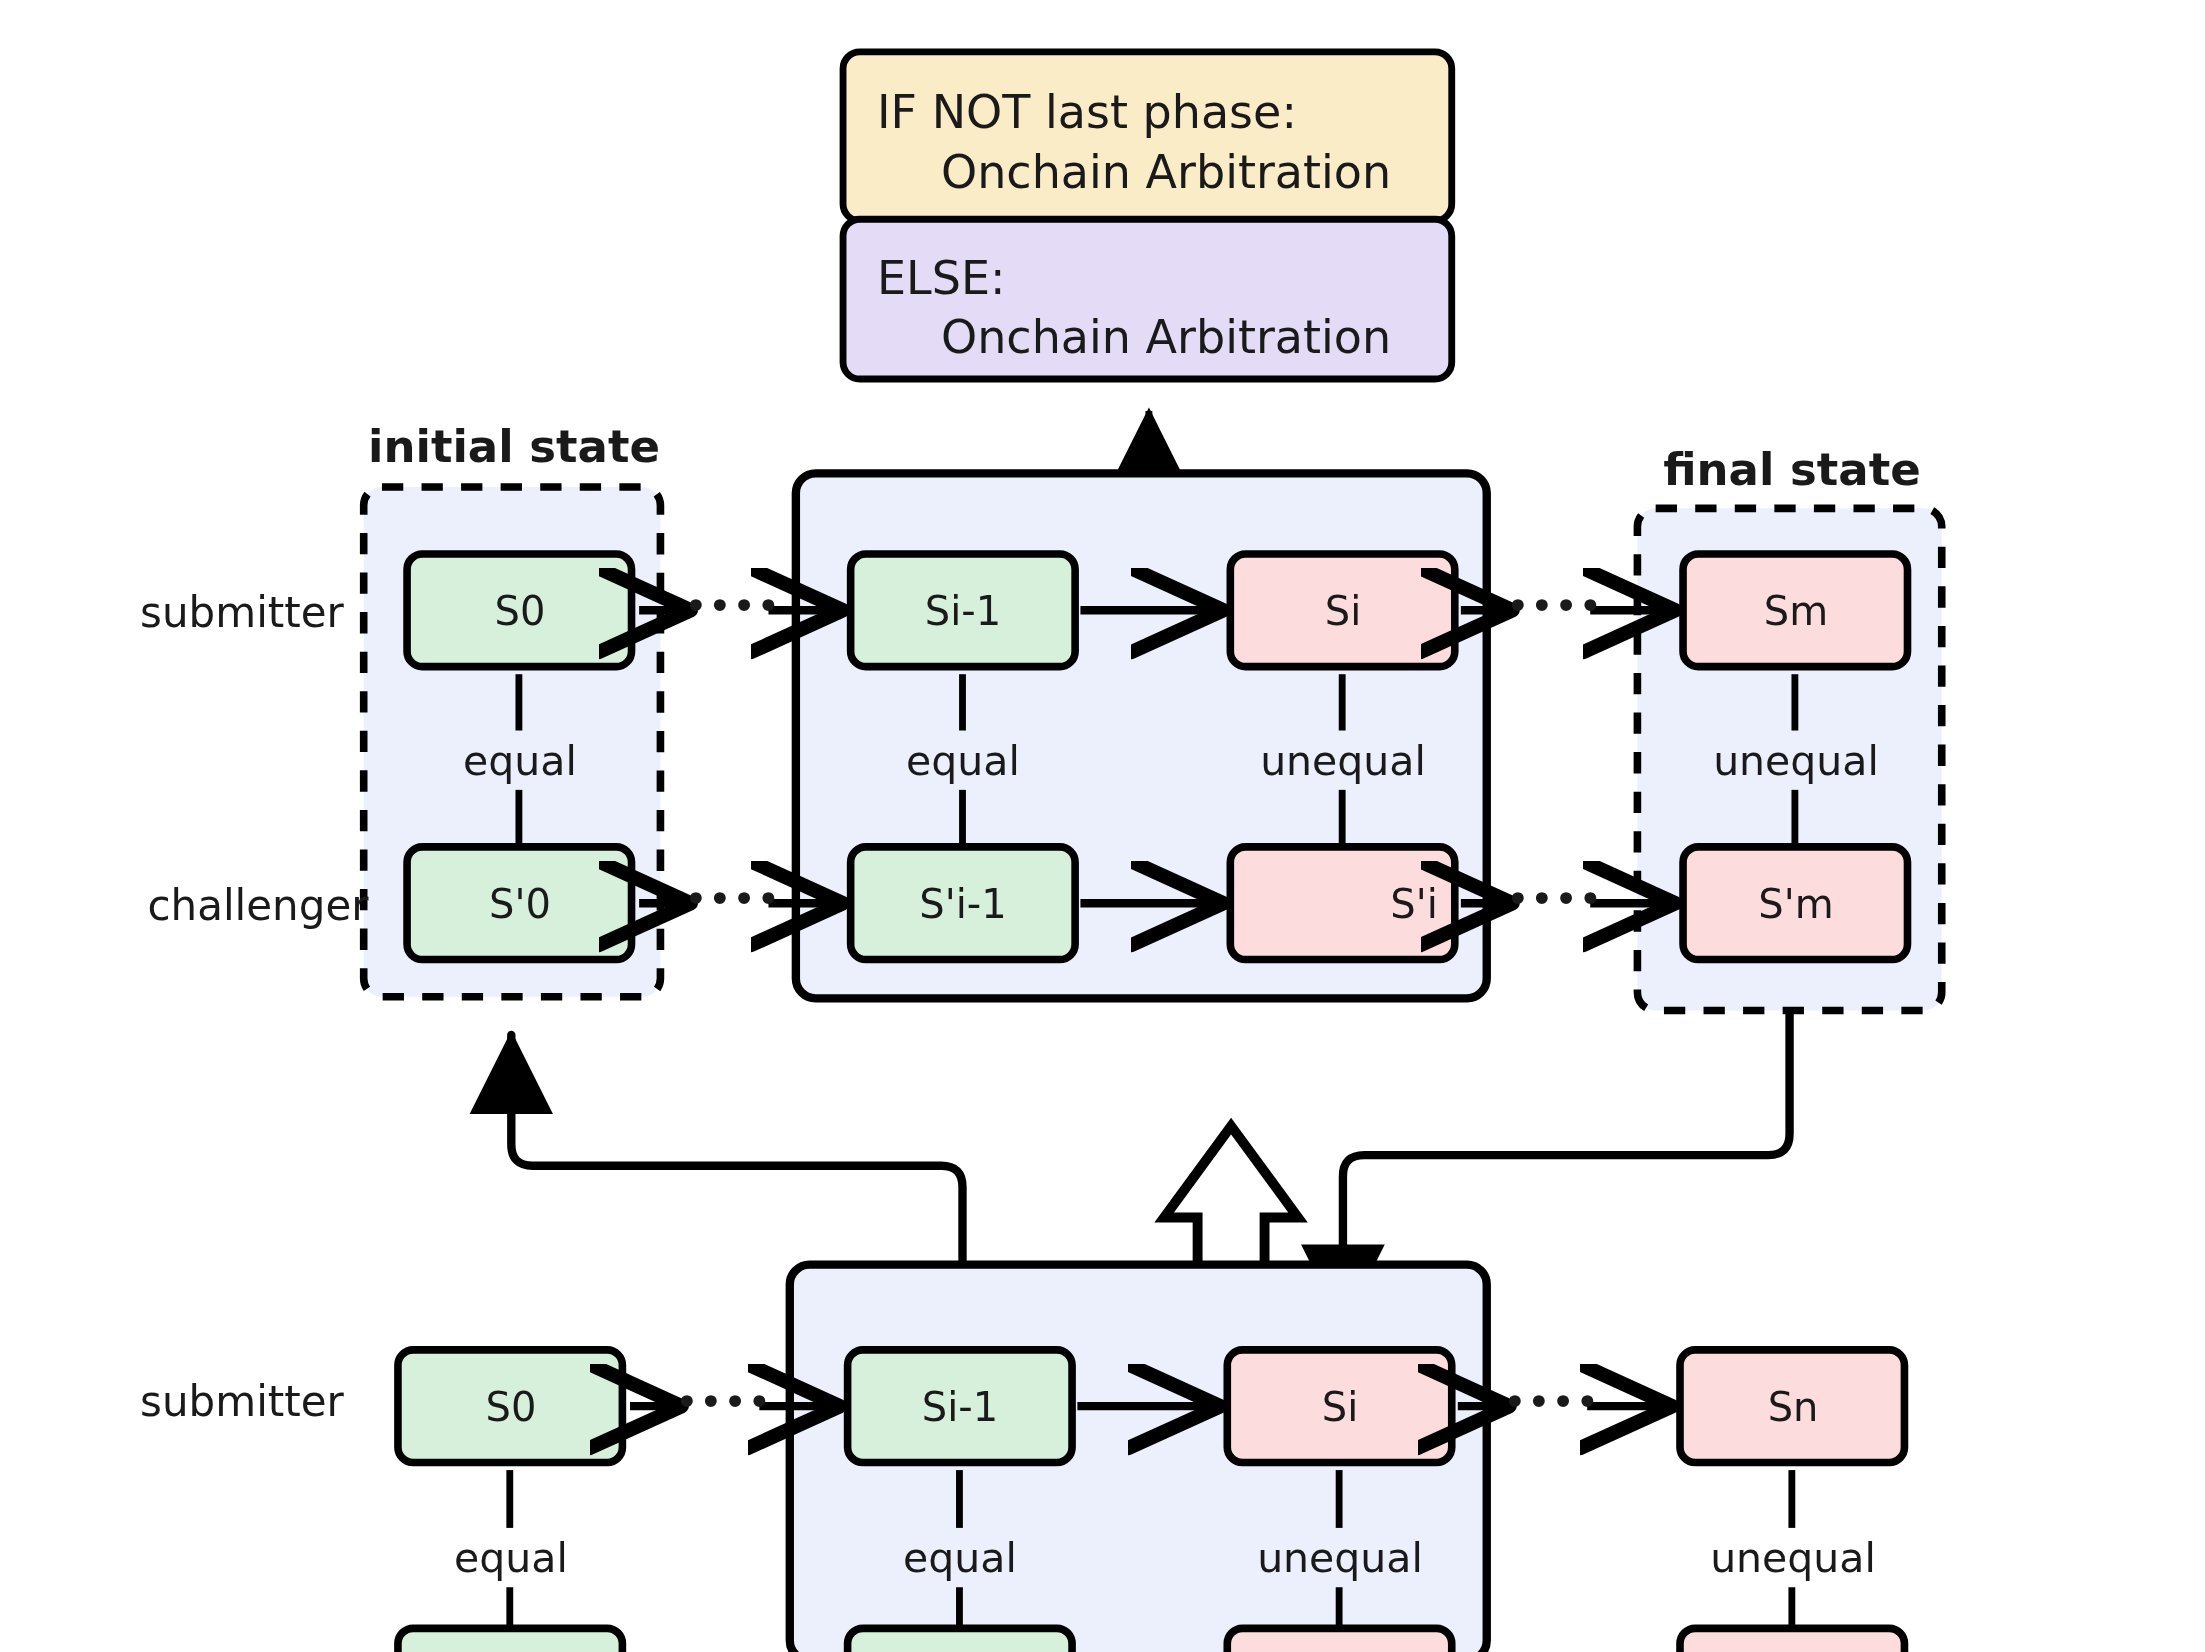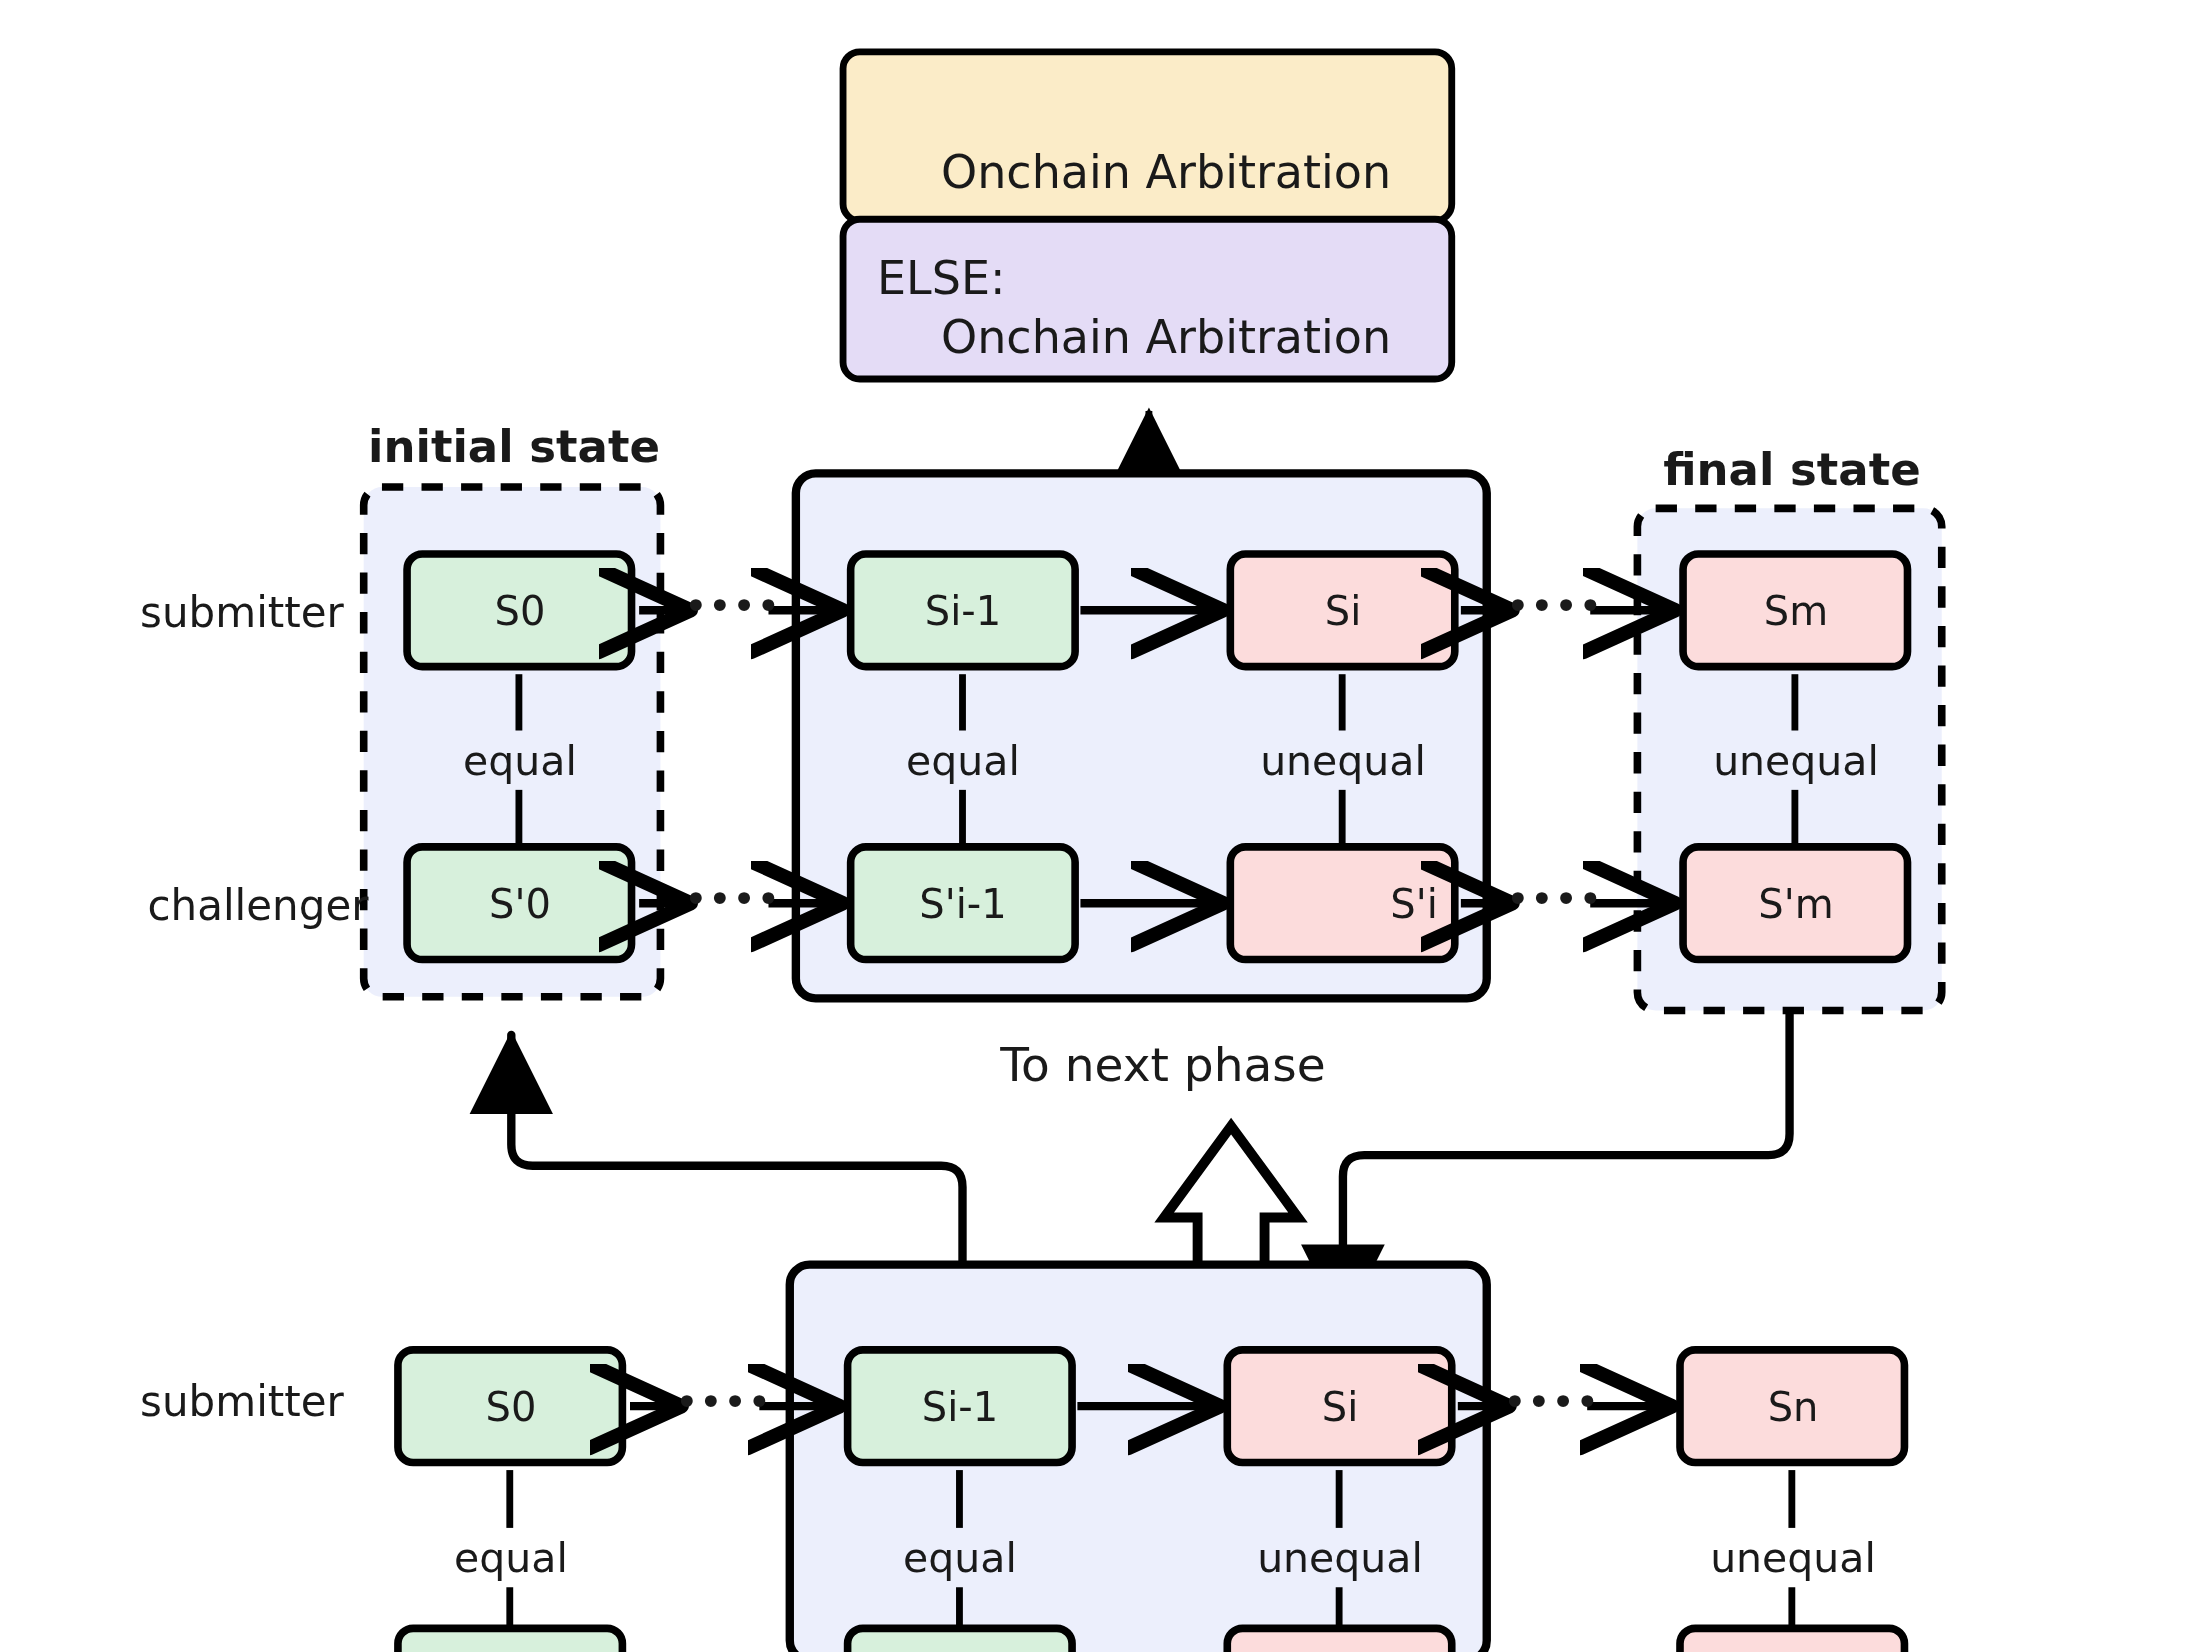--- a/index.html
+++ b/index.html
@@ -157,20 +157,21 @@
 
     <g fill="none" stroke="#000" stroke-width="11">
       <path d="M828,1848 L896,1848" marker-end="url(#arrowSlim)"></path>
       <path d="M998,1848 L1104,1848" marker-end="url(#arrowSlim)"></path>
       <path d="M1416,1848 L1604,1848" marker-end="url(#arrowSlim)"></path>
       <path d="M1916,1848 L1984,1848" marker-end="url(#arrowSlim)"></path>
       <path d="M2086,1848 L2198,1848" marker-end="url(#arrowSlim)"></path>
     </g>
   </svg>
 
+  <div class="txt note-line" style="left:877px; top:85px;">IF NOT last phase:</div>
   <div class="txt note-line note-indent" style="left:877px; top:145px;">Onchain Arbitration</div>
 
   <div class="txt note-line" style="left:877px; top:251px;">ELSE:</div>
   <div class="txt note-line note-indent" style="left:877px; top:310px;">Onchain Arbitration</div>
 
   <div class="txt group-title centerer" style="left:514px; top:447px;">initial state</div>
   <div class="txt group-title centerer" style="left:1792px; top:470px;">final state</div>
 
   <div class="txt side-label centerer" style="left:242px; top:613px;">submitter</div>
   <div class="txt side-label centerer" style="left:242px; top:906px;margin-left:16px;">challenger</div>
@@ -189,21 +190,20 @@
   <div class="txt edge-label centerer" style="left:520px; top:761px;">equal</div>
   <div class="txt edge-label centerer" style="left:963px; top:761px;">equal</div>
   <div class="txt edge-label centerer" style="left:1343px; top:761px;">unequal</div>
   <div class="txt edge-label centerer" style="left:1796px; top:761px;">unequal</div>
 
   <div class="txt edge-label centerer" style="left:732px; top:606px;">••••</div>
   <div class="txt edge-label centerer" style="left:1554px; top:606px;">••••</div>
   <div class="txt edge-label centerer" style="left:732px; top:899px;">••••</div>
   <div class="txt edge-label centerer" style="left:1554px; top:899px;">••••</div>
 
-  <div class="txt phase-label centerer" style="left:1163px; top:1065px;">To next phase</div>
 
   <div class="txt state-label centerer" style="left:511px; top:1408px;">S0</div>
   <div class="txt state-label centerer" style="left:960px; top:1408px;">Si-1</div>
   <div class="txt state-label centerer" style="left:1340px; top:1408px;">Si</div>
   <div class="txt state-label centerer" style="left:1793px; top:1408px;">Sn</div>
 
   <div class="txt edge-label centerer" style="left:511px; top:1558px;">equal</div>
   <div class="txt edge-label centerer" style="left:960px; top:1558px;">equal</div>
   <div class="txt edge-label centerer" style="left:1340px; top:1558px;">unequal</div>
   <div class="txt edge-label centerer" style="left:1793px; top:1558px;">unequal</div>

